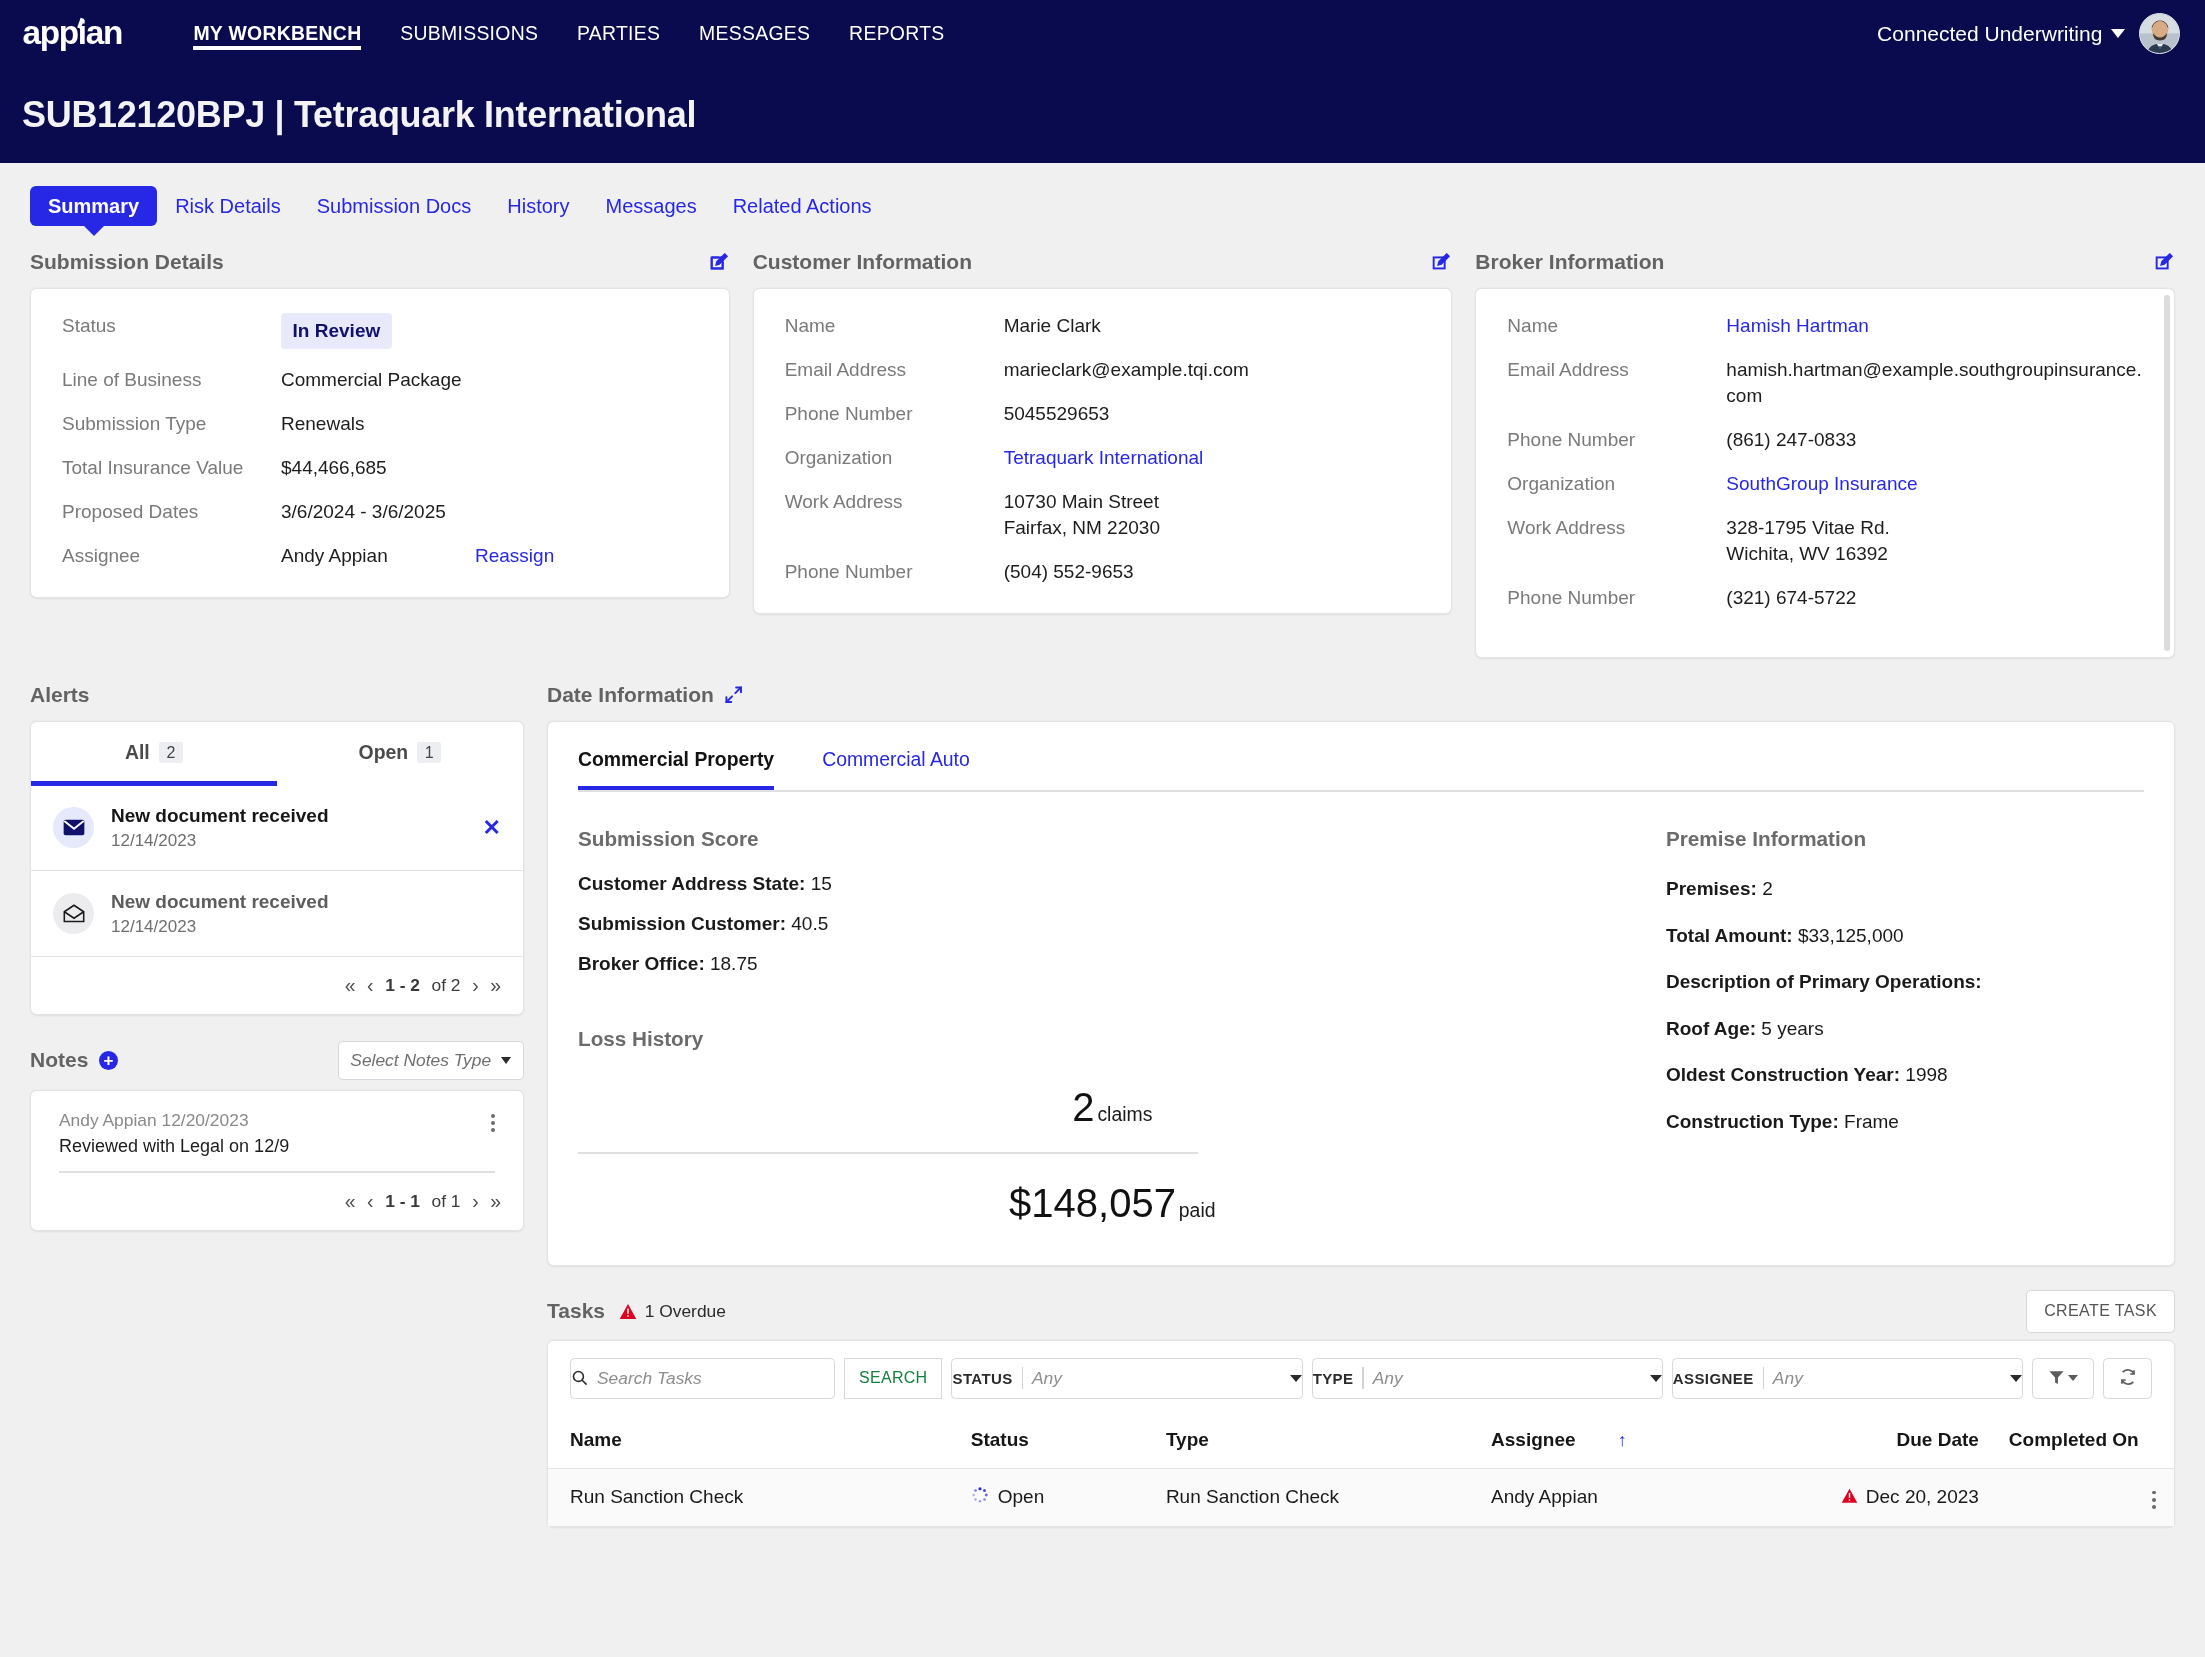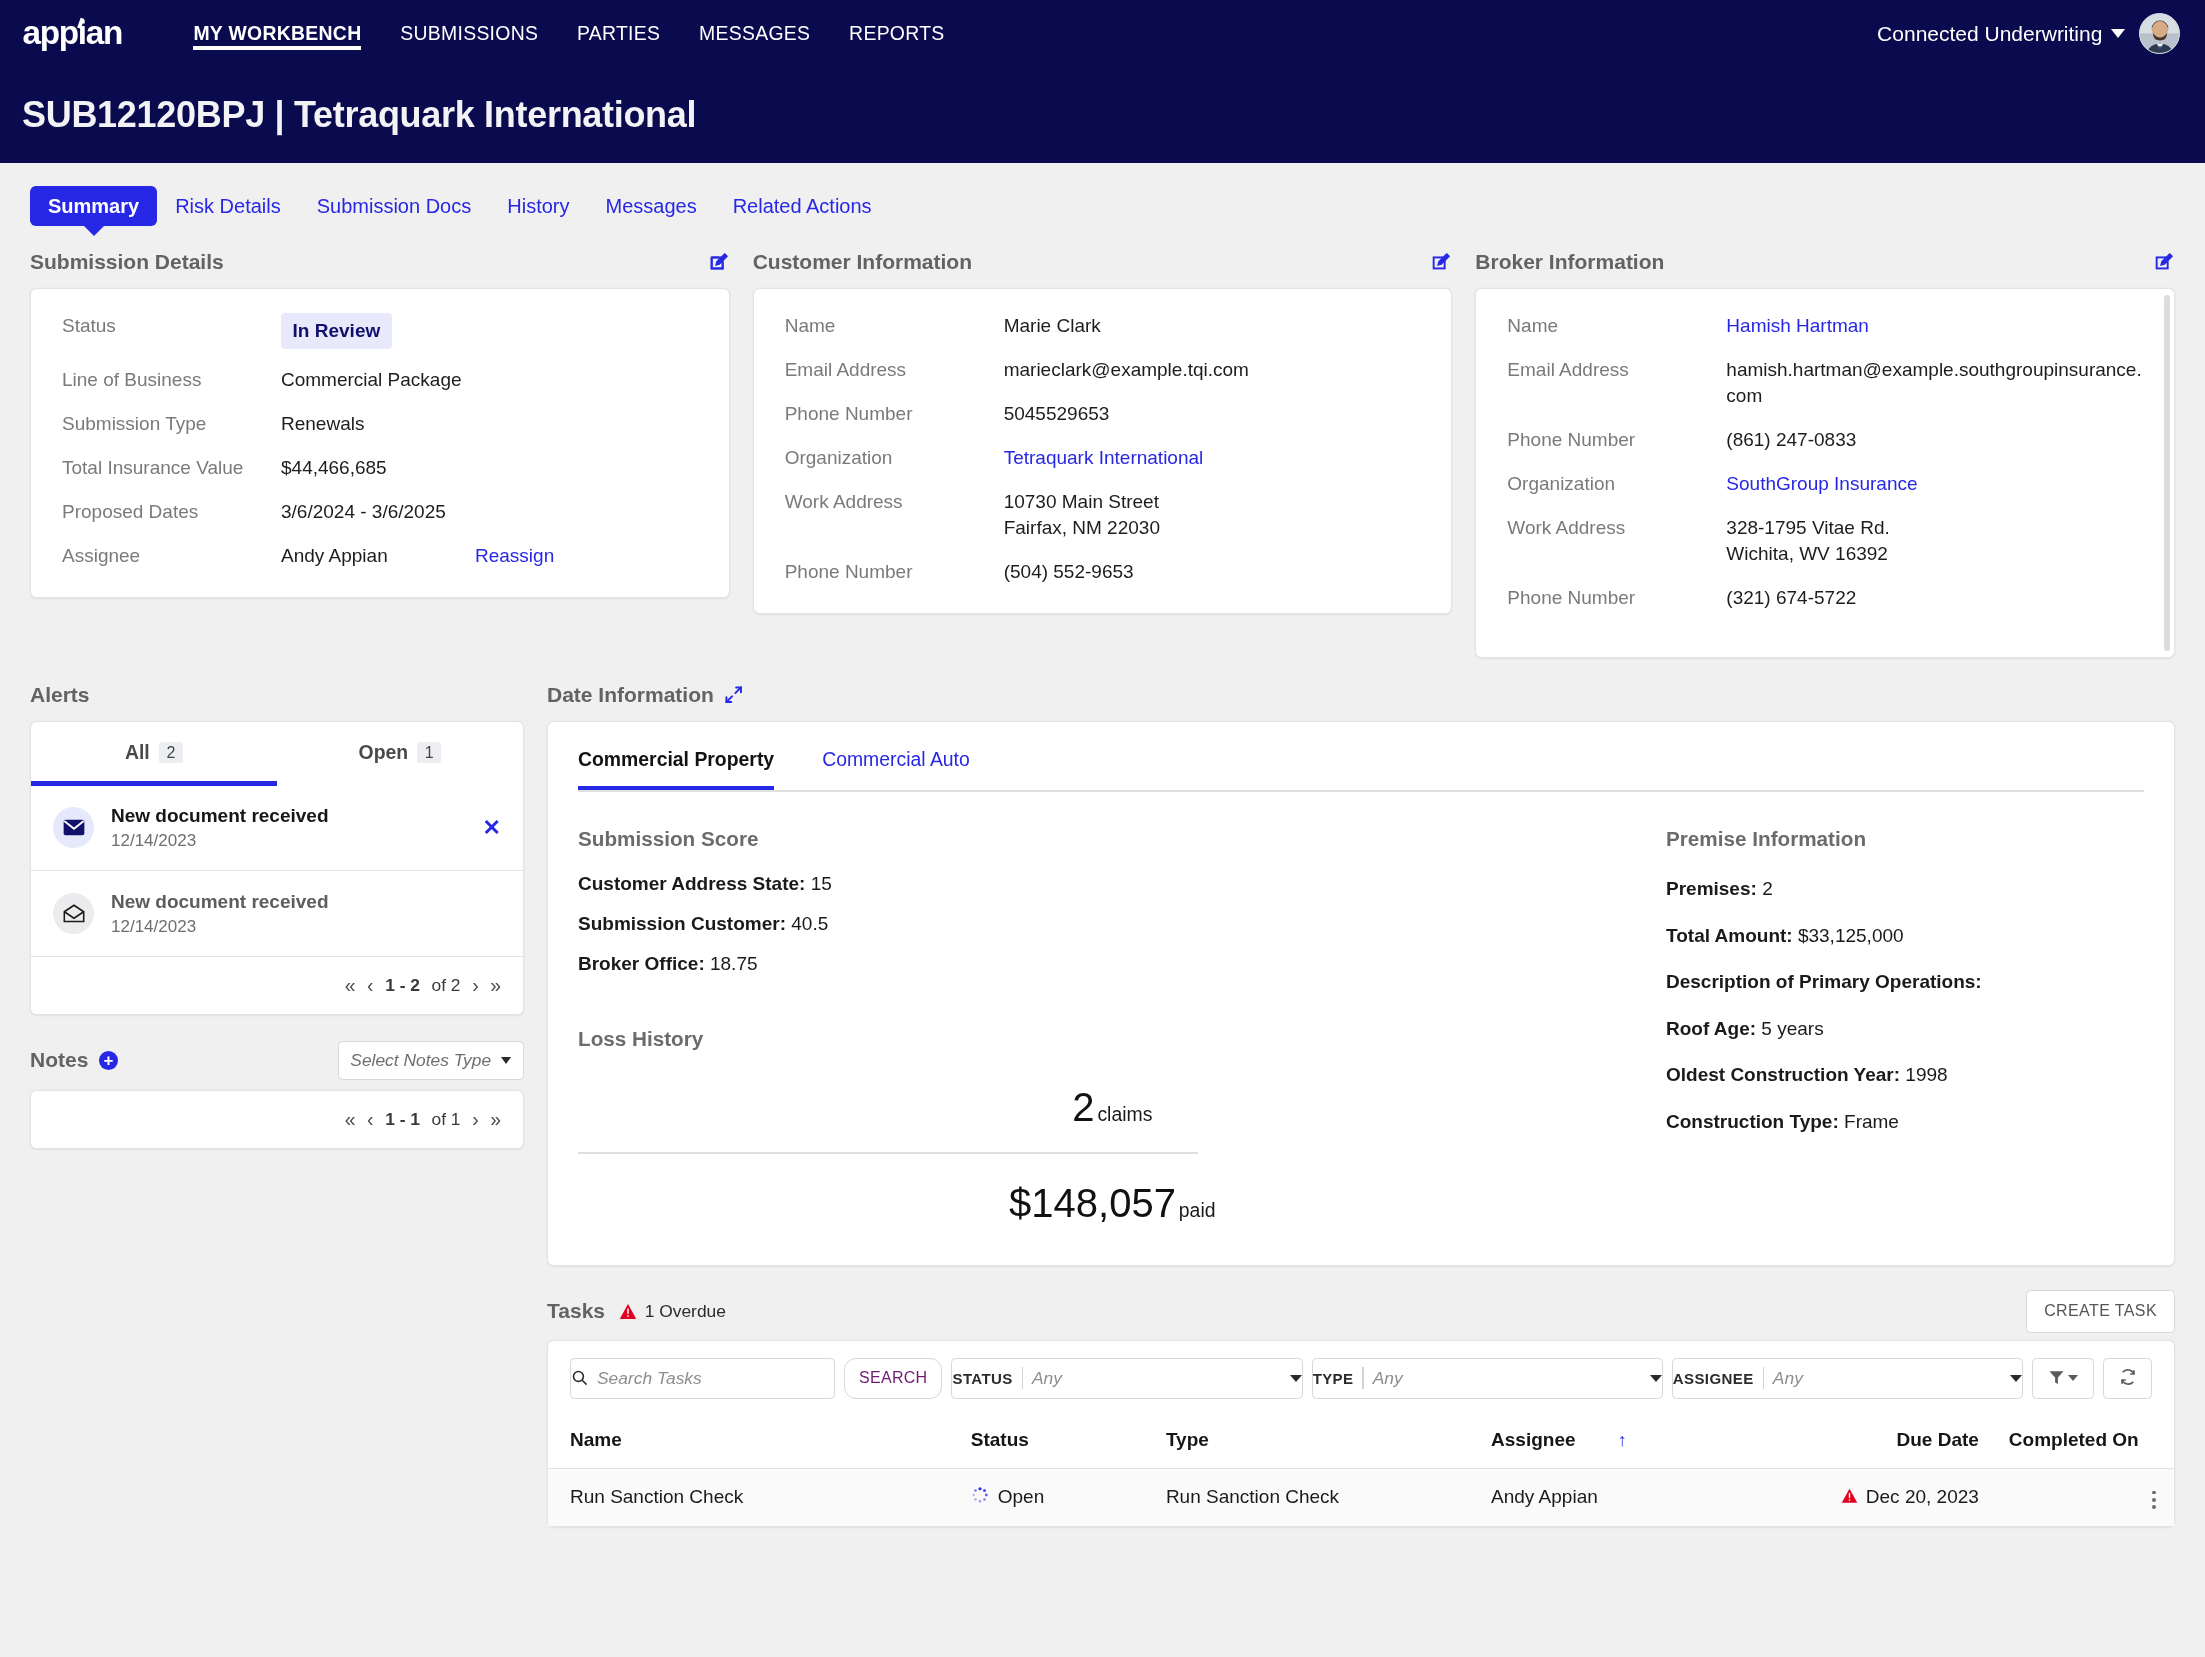--- a/index.html
+++ b/index.html
@@ -231,22 +231,22 @@
     font-family: "Liberation Sans", sans-serif;
   }
   .filters { display:flex; align-items:center; gap:9px; padding: 17px 22px 0 22px; }
   .inp {
     border:0.6px solid #d7d7dd; border-radius:4.5px; background:#fff;
     height:41px; display:flex; align-items:center; gap:9px; padding: 0 0;
   }
   .inp.search { width: 265px; }
   .inp .ph { font-size:17.4px; color:#8d8d8d; font-style:italic; }
   .search-btn {
-    border:0.6px solid #d7d7dd; border-radius:12px; background:#fff; height:41px;
-    padding: 0 14px; font-size:16px; color:#701a75; letter-spacing:0.3px; cursor:pointer;
+    border:0.6px solid #d7d7dd; border-radius:0; background:#fff; height:41px;
+    padding: 0 14px; font-size:16px; color:#15803d; letter-spacing:0.3px; cursor:pointer;
     font-family:"Liberation Sans", sans-serif;
   }
   .dd { flex:1 1 0; min-width:0; }
   .dd .lbl { font-size:15px; font-weight:bold; color:#2b2b2b; letter-spacing:0.4px; }
   .dd .bar { width:1.3px; height:22px; background:#d2d2d8; }
   .dd .cdn { width:0;height:0;border-left:6.5px solid transparent;border-right:6.5px solid transparent;border-top:7.7px solid #2b2b2b;margin-left:auto; }
   .sqbtn { border:0.6px solid #d7d7dd;border-radius:4.5px;background:#fff;height:41px;width:49px;display:flex;align-items:center;justify-content:center;gap:3.9px;cursor:pointer;}
   .sqbtn.wide { width: 62px; }
 
   table.tasks { width:100%; border-collapse:collapse; margin-top: 19.4px; }
@@ -508,20 +508,37 @@
 
       <div class="notes-head">
         <span style="font-size:21px;font-weight:bold;color:#636363;">Notes</span>
         <span class="plus-ico">+</span>
         <div class="select-box">
           <span>Select Notes Type</span>
           <span class="cd"></span>
         </div>
       </div>
       <div class="card">
+        <div class="note-body">
+          <div class="note-row">
+            <div>
+              <div class="note-meta">
+                <span>Andy Appian</span>
+                <span>12/20/2023</span>
+              </div>
+              <div class="note-text">Reviewed with Legal on 12/9</div>
+            </div>
+            <span class="kebab">
+                <i></i>
+                <i></i>
+                <i></i>
+              </span>
+          </div>
+          <div class="note-div"></div>
+        </div>
         <div class="pager" style="border-top:none;">
           <span class="arw">«</span>
           <span class="arw">‹</span>
           <span class="rng">1 - 1</span>
           <span>of 1</span>
           <span class="arw">›</span>
           <span class="arw">»</span>
         </div>
       </div>
     </div>

